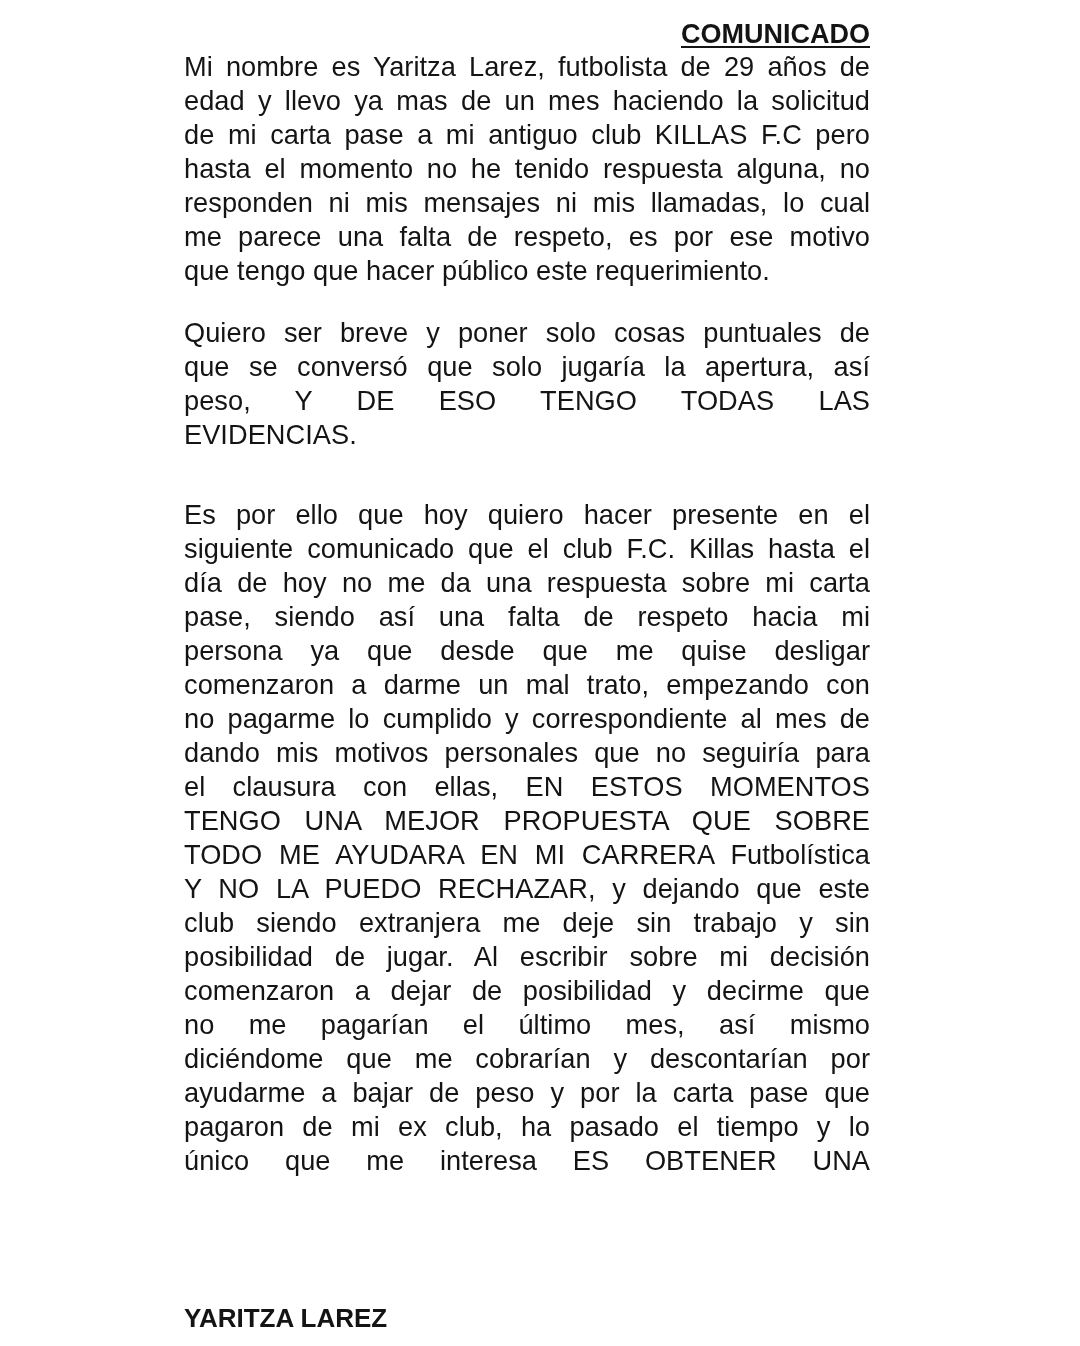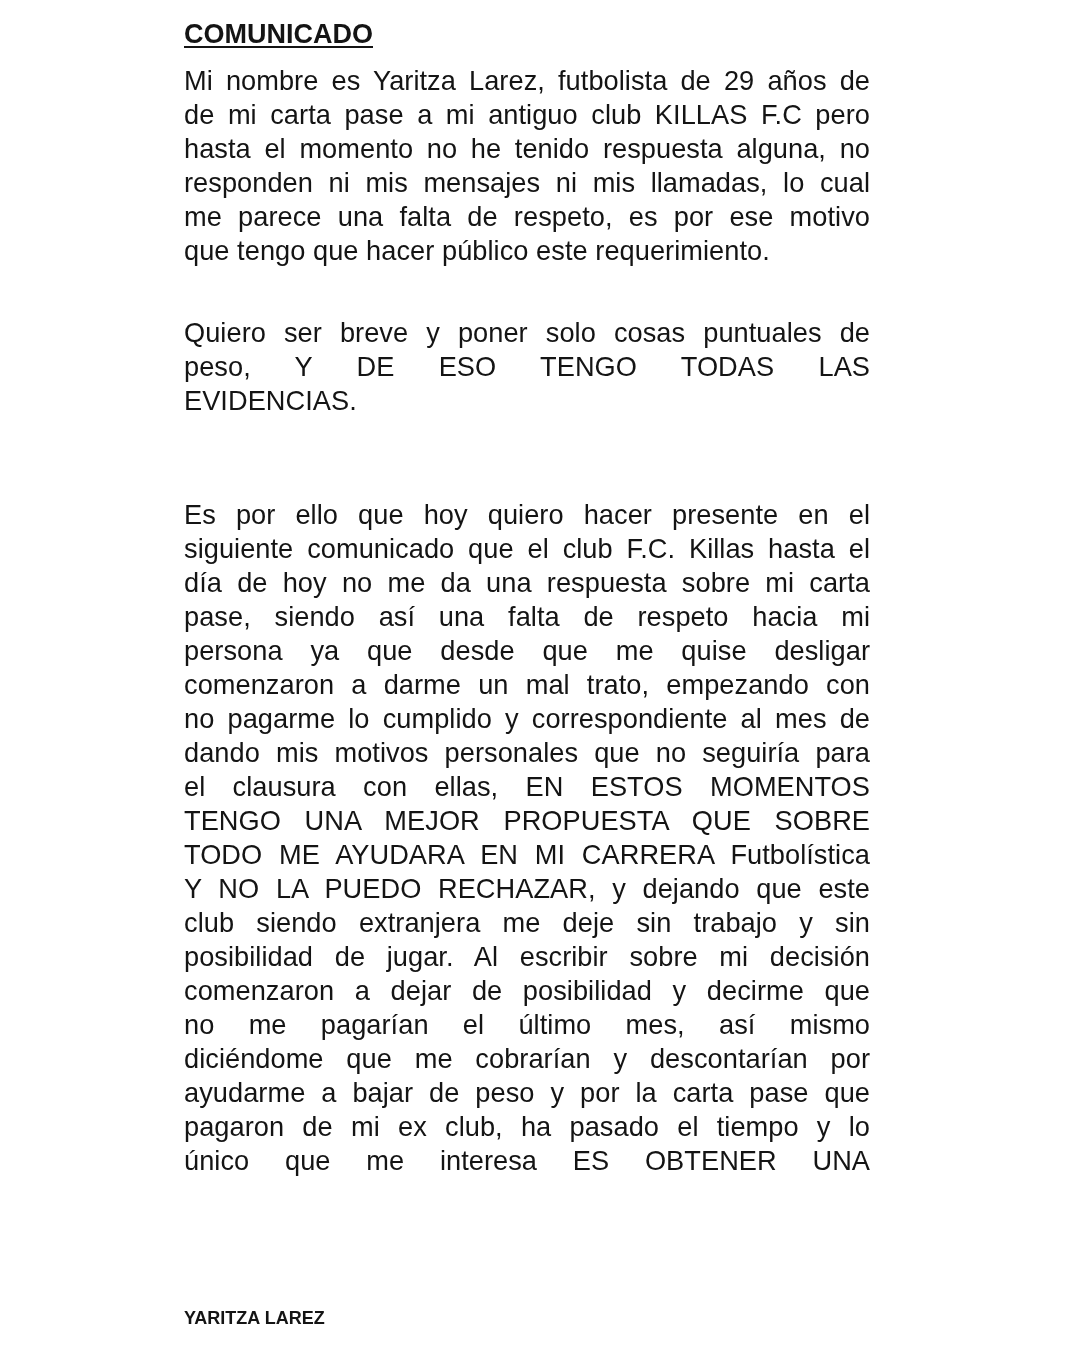--- a/index.html
+++ b/index.html
@@ -19,21 +19,21 @@
     position: absolute;
     left: 184px;
     top: 0;
     width: 686px;
   }
   .title {
     position: absolute;
     left: 0;
     top: 17px;
     width: 686px;
-    text-align: left;
+    text-align: right;
     font-weight: bold;
     font-size: 27px;
     line-height: 34px;
   }
   .title span {
     text-decoration: underline;
     text-decoration-thickness: 2px;
     text-underline-offset: 3px;
   }
   .para {
@@ -52,44 +52,46 @@
     letter-spacing: 0.05px;
   }
   .line.last {
     text-align-last: left;
   }
   .signature {
     position: absolute;
     left: 0;
     top: 1301px;
     font-weight: bold;
-    font-size: 18px;
+    font-size: 26px;
     line-height: 34px;
   }
 </style>
 </head>
 <body>
 
 <div class="page">
 
   <div class="title">
     <span>COMUNICADO</span>
   </div>
 
-  <div class="para" style="top:64px;">
+  <div class="para" style="top:50px;">
     <span class="line">Mi nombre es Yaritza Larez, futbolista de 29 años de</span>
+    <span class="line">edad y llevo ya mas de un mes haciendo la solicitud</span>
     <span class="line">de mi carta pase a mi antiguo club KILLAS F.C pero</span>
     <span class="line">hasta el momento no he tenido respuesta alguna, no</span>
     <span class="line">responden ni mis mensajes ni mis llamadas, lo cual</span>
     <span class="line">me parece una falta de respeto, es por ese motivo</span>
     <span class="line last">que tengo que hacer público este requerimiento.</span>
   </div>
 
   <div class="para" style="top:316px;">
     <span class="line">Quiero ser breve y poner solo cosas puntuales de</span>
+    <span class="line">que se conversó que solo jugaría la apertura, así</span>
     <span class="line">peso, Y DE ESO TENGO TODAS LAS</span>
     <span class="line last">EVIDENCIAS.</span>
   </div>
 
   <div class="para" style="top:498px;">
     <span class="line">Es por ello que hoy quiero hacer presente en el</span>
     <span class="line">siguiente comunicado que el club F.C. Killas hasta el</span>
     <span class="line">día de hoy no me da una respuesta sobre mi carta</span>
     <span class="line">pase, siendo así una falta de respeto hacia mi</span>
     <span class="line">persona ya que desde que me quise desligar</span>

